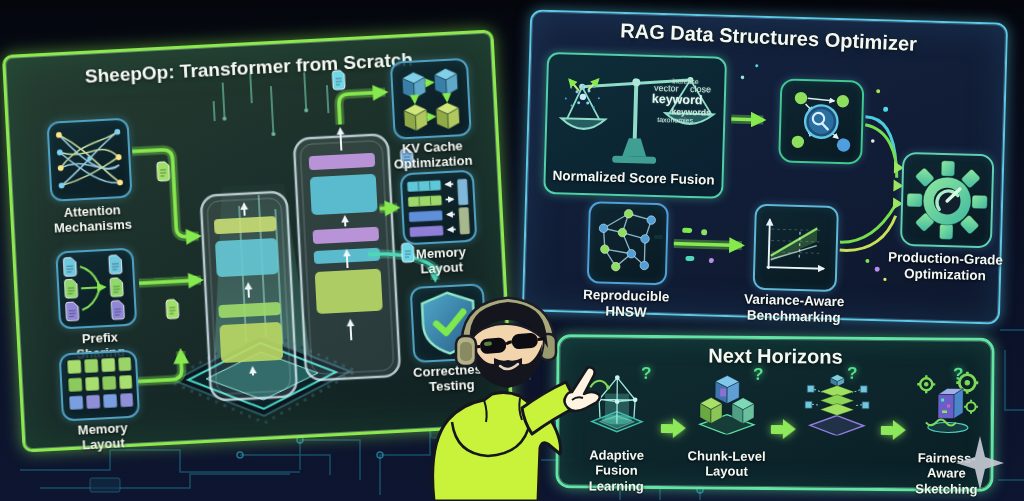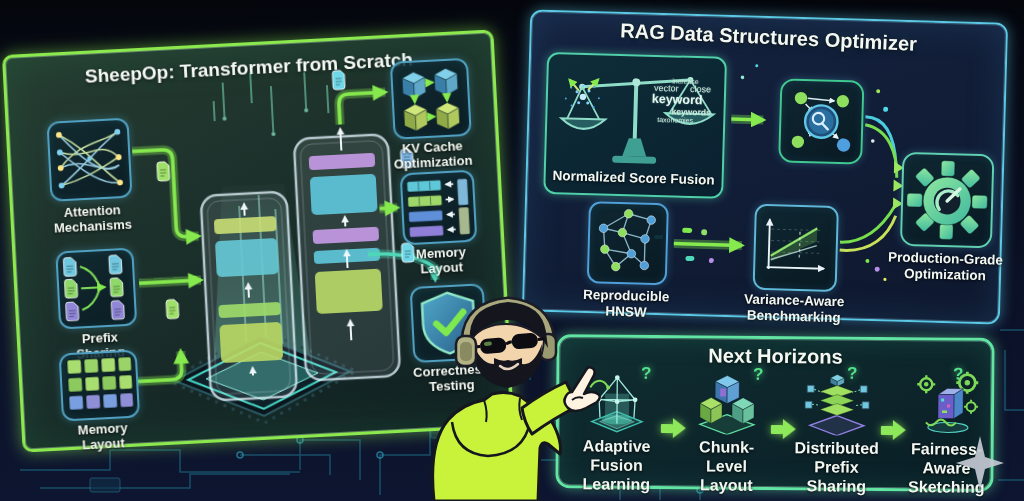--- a/index.html
+++ b/index.html
@@ -29,21 +29,21 @@
     text-shadow:0 1px 4px rgba(0,0,0,.8),0 0 10px rgba(150,255,200,.15);}
   
   .icard{position:absolute;border:2px solid #4f9fc0;border-radius:12px;
     background:linear-gradient(150deg,rgba(14,40,48,.85),rgba(8,26,34,.9));
     box-shadow:0 0 8px rgba(90,190,225,.3),inset 0 0 10px rgba(70,170,210,.12);}
   .lbl{position:absolute;color:#f3f7f1;font-weight:bold;text-align:center;white-space:pre-line;
     line-height:1.18;text-shadow:0 1px 3px rgba(0,0,0,.85);}
   .lbl13{font-size:13px;} .lbl14{font-size:13.5px;}
   
   .hitem{position:absolute;top:30px;width:92px;text-align:center;}
-  .hitem .lbl{position:static;display:block;margin-top:4px;font-size:16px;}
+  .hitem .lbl{position:static;display:block;margin-top:14px;font-size:13px;}
   .qmark{position:absolute;font-weight:bold;font-size:17px;color:#54e08a;
     text-shadow:0 0 7px rgba(84,224,138,.8);}
   .harrow{position:absolute;display:flex;align-items:center;filter:drop-shadow(0 0 4px rgba(140,230,90,.7));}
   .harrow .stem{width:12px;height:9px;background:#8ee95a;border-radius:1px;}
   .harrow .head{width:0;height:0;border-left:13px solid #8ee95a;border-top:10px solid transparent;border-bottom:10px solid transparent;}
   
   .cloud{position:absolute;left:104px;top:20px;width:72px;height:42px;color:#cde8dc;}
   .cloud span{position:absolute;line-height:1;white-space:nowrap;text-shadow:0 0 2px rgba(150,230,210,.5);}
   .cw0{top:7px;left:2px;font-size:9px;} .cw1{top:7px;left:38px;font-size:9px;}
   .cw2{top:16px;left:0;font-size:12.5px;font-weight:bold;color:#e6f6ef;}
@@ -601,22 +601,20 @@
         <g fill="#6fc8e0" stroke="#2a4a5a" stroke-width=".8">
           <rect x="3" y="16" width="7" height="7"></rect>
             <rect x="1" y="32" width="7" height="7"></rect>
             <rect x="56" y="16" width="7" height="7"></rect>
             <rect x="58" y="32" width="7" height="7"></rect>
         </g>
         <g stroke="#7fd0c0" stroke-width="1" stroke-dasharray="2 2">
             <path d="M10,20 L18,23 M8,35 L16,36 M56,20 L48,23 M58,35 L50,36"></path>
           </g>
       </svg>
-      <span class="lbl lbl13">Distributed
-Prefix Sharing</span>
     </div>
 
     <div class="harrow" style="left:322px;top:80px;">
         <div class="stem"></div>
         <div class="head"></div>
       </div>
 
     <div class="hitem" style="left:342px;">
       <span class="qmark" style="top:-6px;right:30px;">?</span>
       <svg width="66" height="66" viewBox="0 0 66 66" style="margin:0 auto;">

